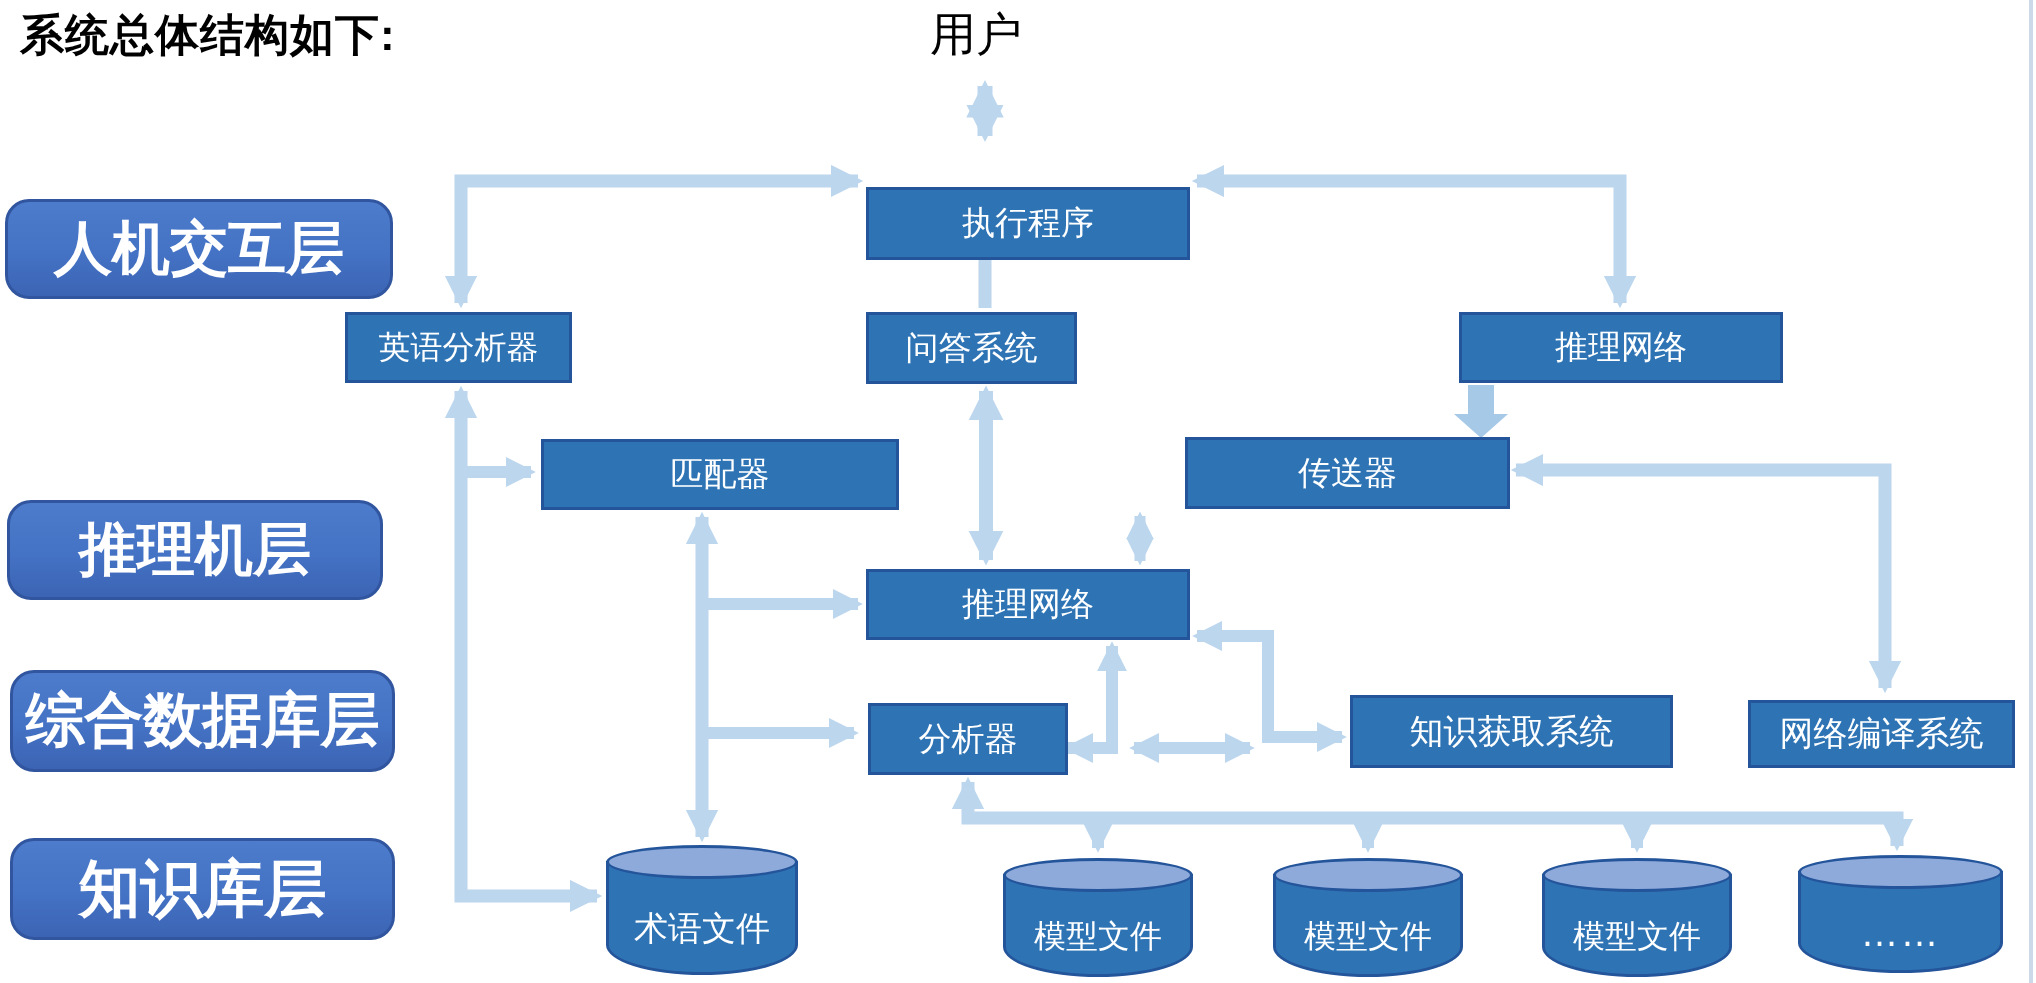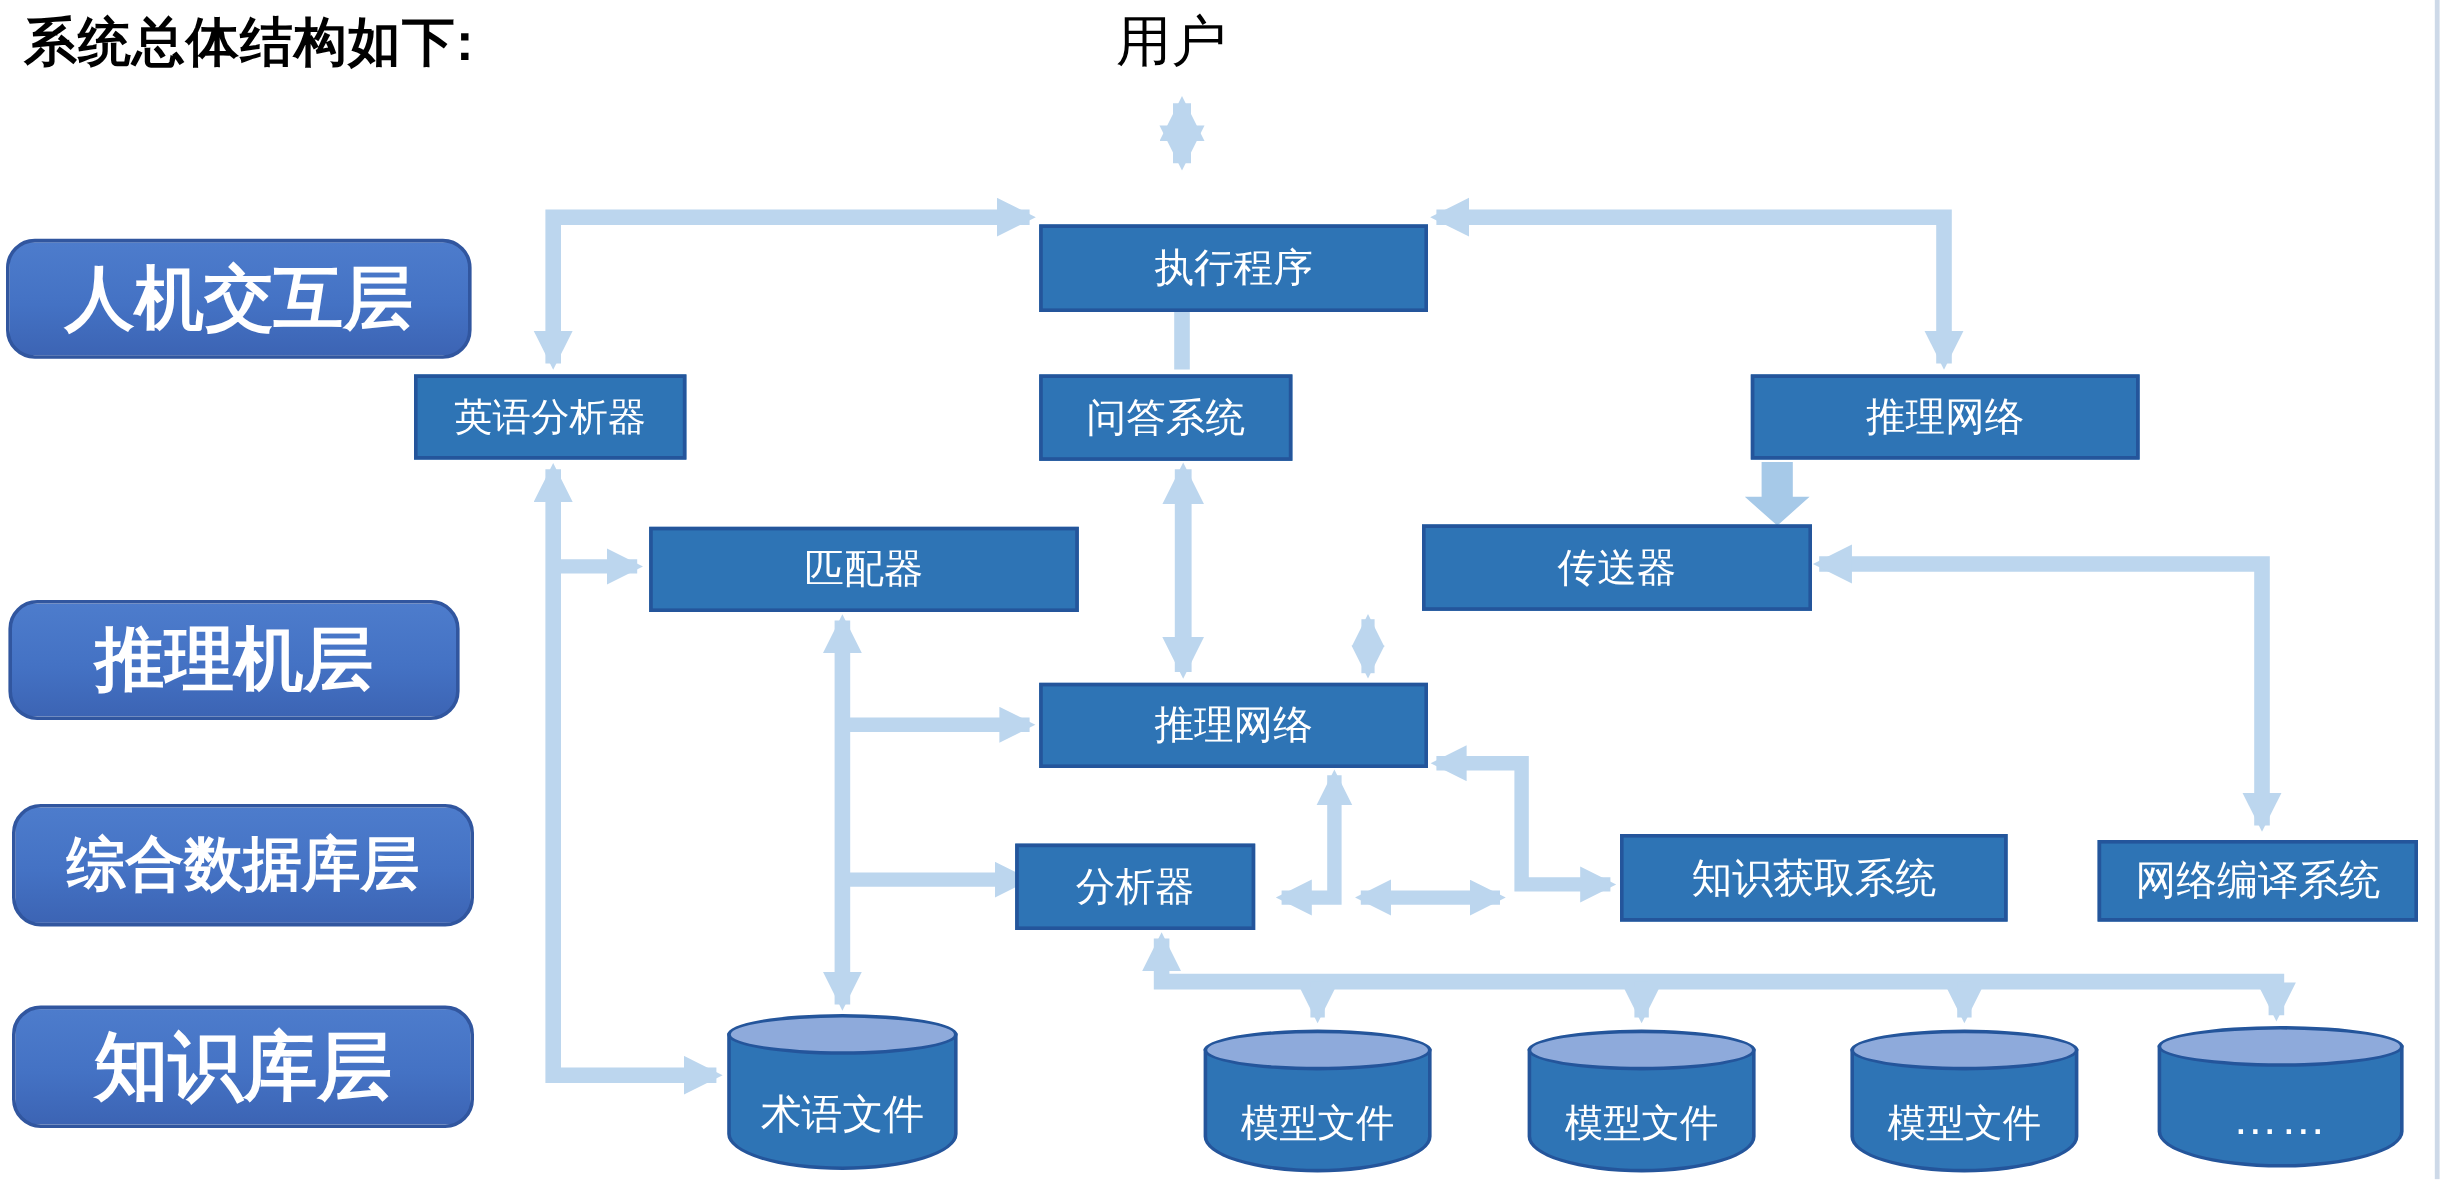--- a/index.html
+++ b/index.html
@@ -108,31 +108,31 @@
     <path class="conn" d="M1098,818 L1098,848" stroke-width="12" marker-end="url(#ah)"></path>
     <path class="conn" d="M1368,818 L1368,848" stroke-width="12" marker-end="url(#ah)"></path>
     <path class="conn" d="M1637,818 L1637,848" stroke-width="12" marker-end="url(#ah)"></path>
   </svg>
 
   <div class="title">系统总体结构如下:</div>
   <div class="user-label">用户</div>
 
   <div class="pill" style="left:5px;top:199px;width:388px;height:100px;font-size:58px;">人机交互层</div>
   <div class="pill" style="left:7px;top:500px;width:376px;height:100px;font-size:58px;">推理机层</div>
-  <div class="pill" style="left:10px;top:670px;width:385px;height:102px;font-size:49px;">综合数据库层</div>
+  <div class="pill" style="left:10px;top:670px;width:385px;height:102px;font-size:59px;">综合数据库层</div>
   <div class="pill" style="left:10px;top:838px;width:385px;height:102px;font-size:62px;">知识库层</div>
 
   <div class="node" style="left:866px;top:147px;width:324px;height:73px;margin-top:40px;">执行程序</div>
   <div class="node" style="left:345px;top:312px;width:227px;height:71px;font-size:32px;">英语分析器</div>
   <div class="node" style="left:866px;top:312px;width:211px;height:72px;">问答系统</div>
   <div class="node" style="left:1459px;top:312px;width:324px;height:71px;">推理网络</div>
   <div class="node" style="left:541px;top:439px;width:358px;height:71px;">匹配器</div>
   <div class="node" style="left:1185px;top:437px;width:325px;height:72px;">传送器</div>
   <div class="node" style="left:866px;top:569px;width:324px;height:71px;">推理网络</div>
-  <div class="node" style="left:846px;top:703px;width:200px;height:72px;">分析器</div>
+  <div class="node" style="left:868px;top:703px;width:200px;height:72px;">分析器</div>
   <div class="node" style="left:1350px;top:695px;width:323px;height:73px;font-size:34px;">知识获取系统</div>
   <div class="node" style="left:1748px;top:700px;width:267px;height:68px;font-size:34px;">网络编译系统</div>
 
   <div class="cyl" style="left:606px;top:845px;width:192px;height:130px;">
     <div class="cyl-body"></div>
     <div class="cyl-top"></div>
     <div class="cyl-label">术语文件</div>
   </div>
   <div class="cyl" style="left:1003px;top:858px;width:190px;height:119px;">
     <div class="cyl-body"></div>

